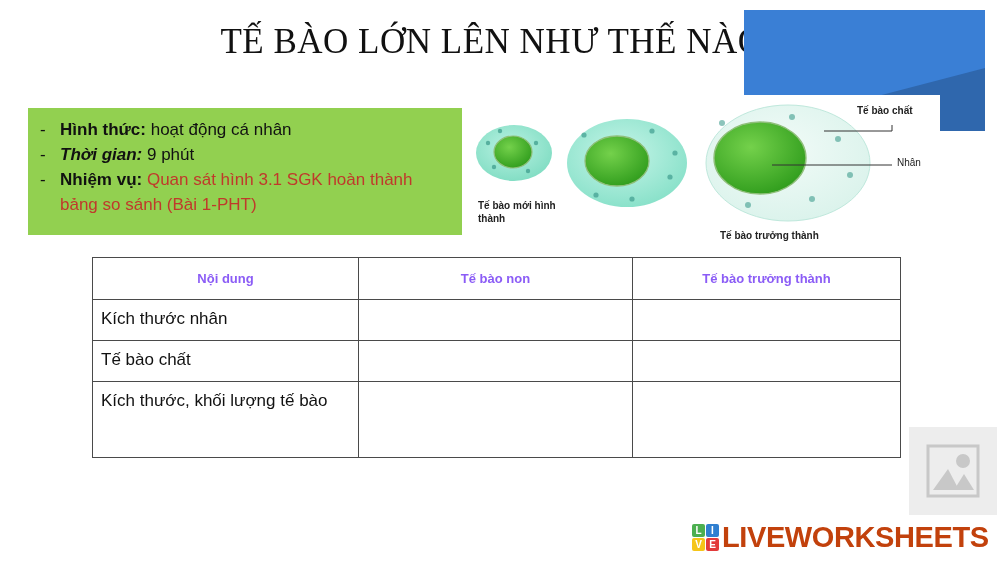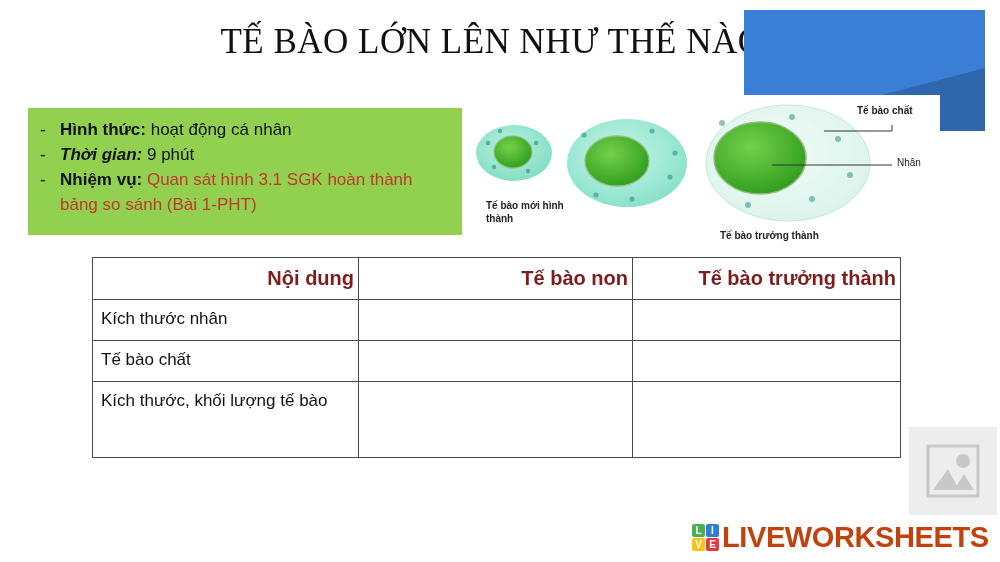--- a/index.html
+++ b/index.html
@@ -122,25 +122,25 @@
     border-collapse: collapse;
     table-layout: fixed;
   }
   #compare-table td, #compare-table th {
     border: 1px solid #4a4a4a;
     box-sizing: border-box;
     vertical-align: top;
   }
   #compare-table thead th {
     height: 42px;
-    text-align: right;
+    text-align: center;
     vertical-align: middle;
-    font-size: 20px;
+    font-size: 13px;
     font-weight: bold;
-    color: #7f1d1d;
+    color: #8b5cf6;
     padding: 0 4px;
   }
   #compare-table tbody td {
     height: 41px;
     font-size: 17px;
     font-weight: normal;
     color: #111111;
     padding: 7px 6px 0 8px;
     line-height: 23px;
   }
@@ -280,21 +280,21 @@
         <circle cx="276" cy="110" r="3" fill="#3f9d8e" opacity="0.6"></circle>
       </g>
 
       <g stroke="#333333" stroke-width="1" fill="none">
         <path d="M 352 36 L 420 36"></path>
         <path d="M 420 36 L 420 30"></path>
         <path d="M 300 70 L 420 70"></path>
       </g>
     </svg>
 
-    <div style="position:absolute;left:6px;top:104px;font-size:10px;font-weight:bold;color:#222;line-height:13px;width:92px;margin-left:8px;">Tế bào mới hình thành</div>
+    <div style="position:absolute;left:6px;top:104px;font-size:10px;font-weight:bold;color:#222;line-height:13px;width:92px;">Tế bào mới hình thành</div>
     <div style="position:absolute;left:248px;top:134px;font-size:10px;font-weight:bold;color:#222;line-height:13px;">Tế bào trưởng thành</div>
     <div style="position:absolute;left:385px;top:10px;font-size:10px;font-weight:bold;color:#222;">Tế bào chất</div>
     <div style="position:absolute;left:425px;top:62px;font-size:10px;font-weight:normal;color:#222;">Nhân</div>
   </div>
 
   <table id="compare-table">
     <thead>
       <tr>
         <th class="col-a">Nội dung</th>
         <th class="col-b">Tế bào non</th>

